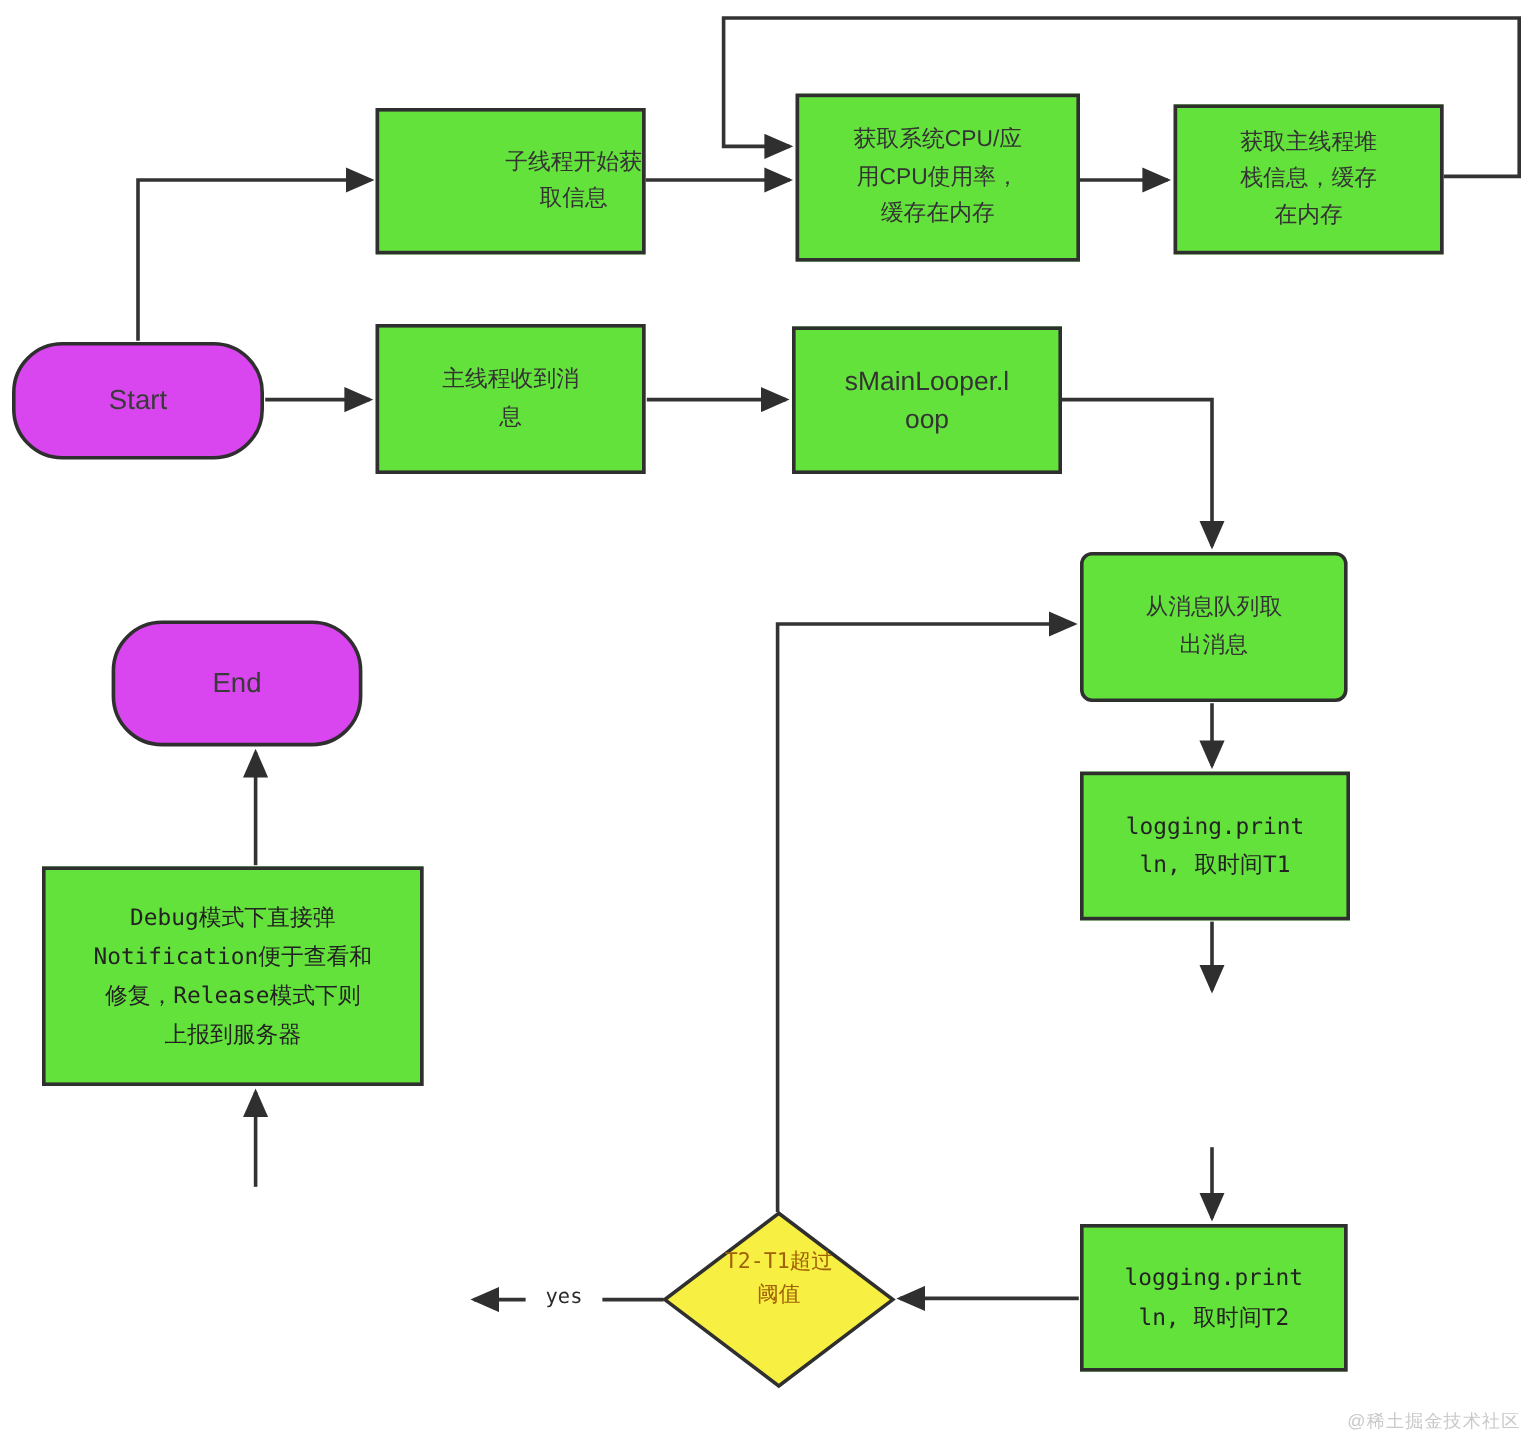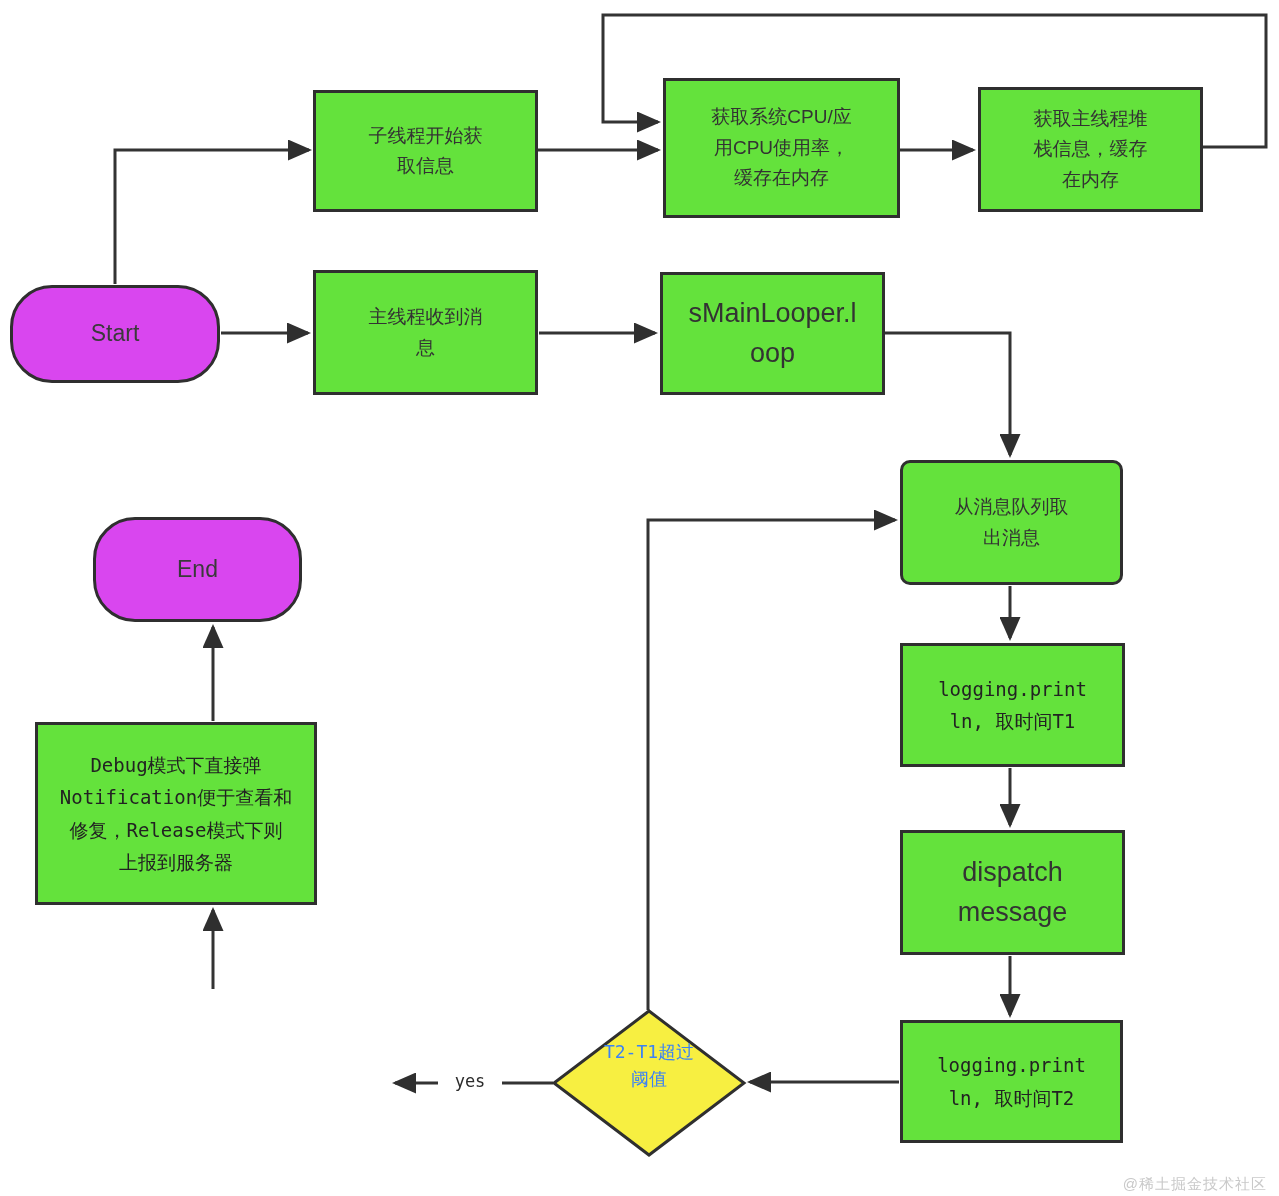--- a/index.html
+++ b/index.html
@@ -27,28 +27,28 @@
     font-size:19px;
     line-height:1.6;
   }
   .terminal .label{font-size:23px;color:#3a3a3a;line-height:1.2;}
   .mono .label{
     font-family:"DejaVu Sans Mono","Liberation Mono",monospace;
     color:#222222;
     font-size:19px;
     line-height:1.7;
   }
-  .latin .label{font-size:27px;line-height:1.45;}
+  .latin .label{font-size:22px;line-height:1.45;}
   .diamond-label{
     position:absolute;
     left:554px;top:1038px;width:190px;
     text-align:center;
     white-space:pre-line;
     font-family:"DejaVu Sans Mono","Liberation Mono",monospace;
-    font-size:18px;line-height:1.5;color:#3b82f6;
+    font-size:18px;line-height:1.5;color:#a16207;
   }
   .edge-label{
     position:absolute;
     left:438px;top:1066px;width:64px;height:30px;
     background:#ffffff;
     display:flex;align-items:center;justify-content:center;
     font-family:"DejaVu Sans Mono","Liberation Mono",monospace;
     font-size:17px;color:#2b2b2b;
   }
   .watermark{
@@ -87,21 +87,21 @@
     <polyline class="edge" points="213,989 213,910" marker-end="url(#arrowhead)"></polyline>
     <polyline class="edge" points="213,721 213,627" marker-end="url(#arrowhead)"></polyline>
 
     <polygon points="649,1011 744,1083 649,1155 554,1083" fill="#f7ef41" stroke="#2f2f2f" stroke-width="3"></polygon>
   </svg>
 
   <div class="node terminal" style="left:10px;top:285px;width:210px;height:98px;">
     <span class="label">Start</span>
   </div>
 
-  <div class="node process" style="left:313px;top:90px;width:225px;height:122px;">
+  <div class="node process" style="left:313px;top:90px;width:225px;height:122px;justify-content:flex-end;">
     <span class="label">子线程开始获
 取信息</span>
   </div>
 
   <div class="node process" style="left:978px;top:87px;width:225px;height:125px;">
     <span class="label">获取主线程堆
 栈信息，缓存
 在内存</span>
   </div>
 
@@ -124,35 +124,31 @@
   <div class="node process" style="left:900px;top:460px;width:223px;height:125px;border-radius:10px;">
     <span class="label">从消息队列取
 出消息</span>
   </div>
 
   <div class="node process mono" style="left:900px;top:643px;width:225px;height:124px;">
     <span class="label">logging.print
 ln, 取时间T1</span>
   </div>
 
-  <div class="node process latin" style="left:900px;top:830px;width:225px;height:125px;">
-    <span class="label">dispatch
-message</span>
-  </div>
 
   <div class="node process mono" style="left:900px;top:1020px;width:223px;height:123px;">
     <span class="label">logging.print
 ln, 取时间T2</span>
   </div>
 
   <div class="diamond-label">T2-T1超过
 阈值</div>
 
 
-  <div class="node process mono" style="left:35px;top:722px;width:282px;height:183px;align-items:center;">
+  <div class="node process mono" style="left:35px;top:722px;width:318px;height:183px;align-items:center;">
     <span class="label">Debug模式下直接弹
 Notification便于查看和
 修复，Release模式下则
 上报到服务器</span>
   </div>
 
   <div class="node terminal" style="left:93px;top:517px;width:209px;height:105px;">
     <span class="label">End</span>
   </div>
 

